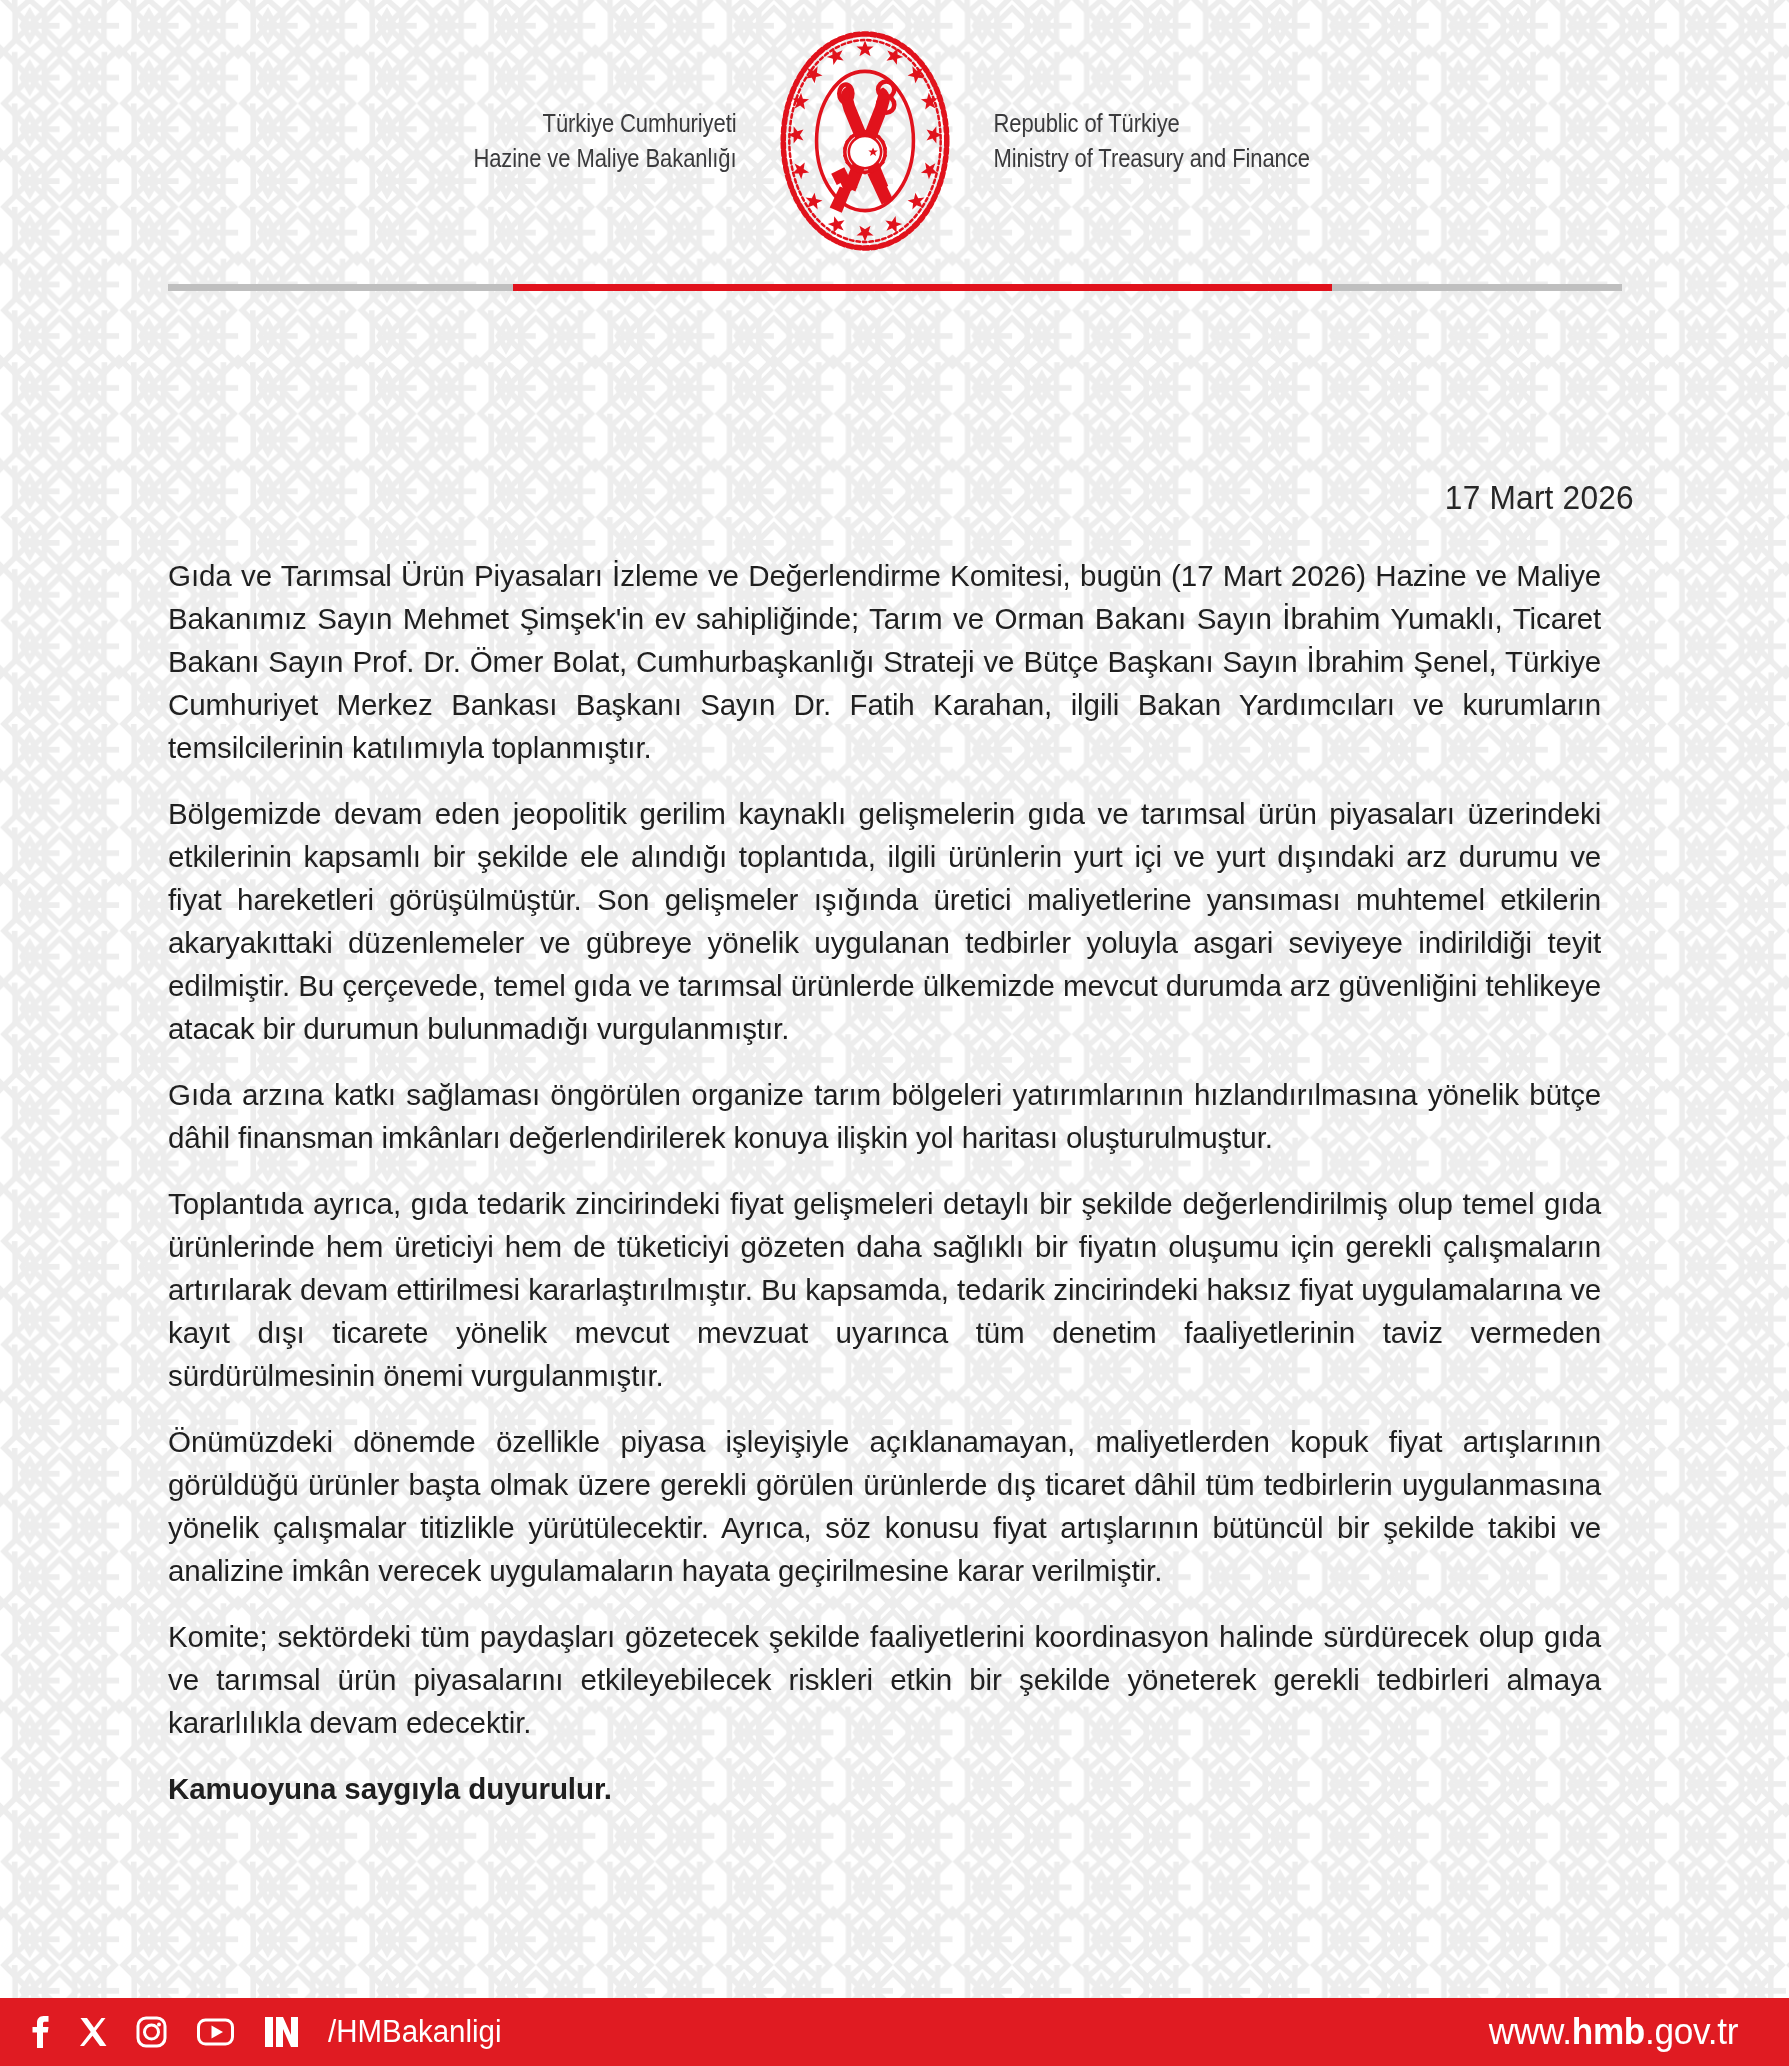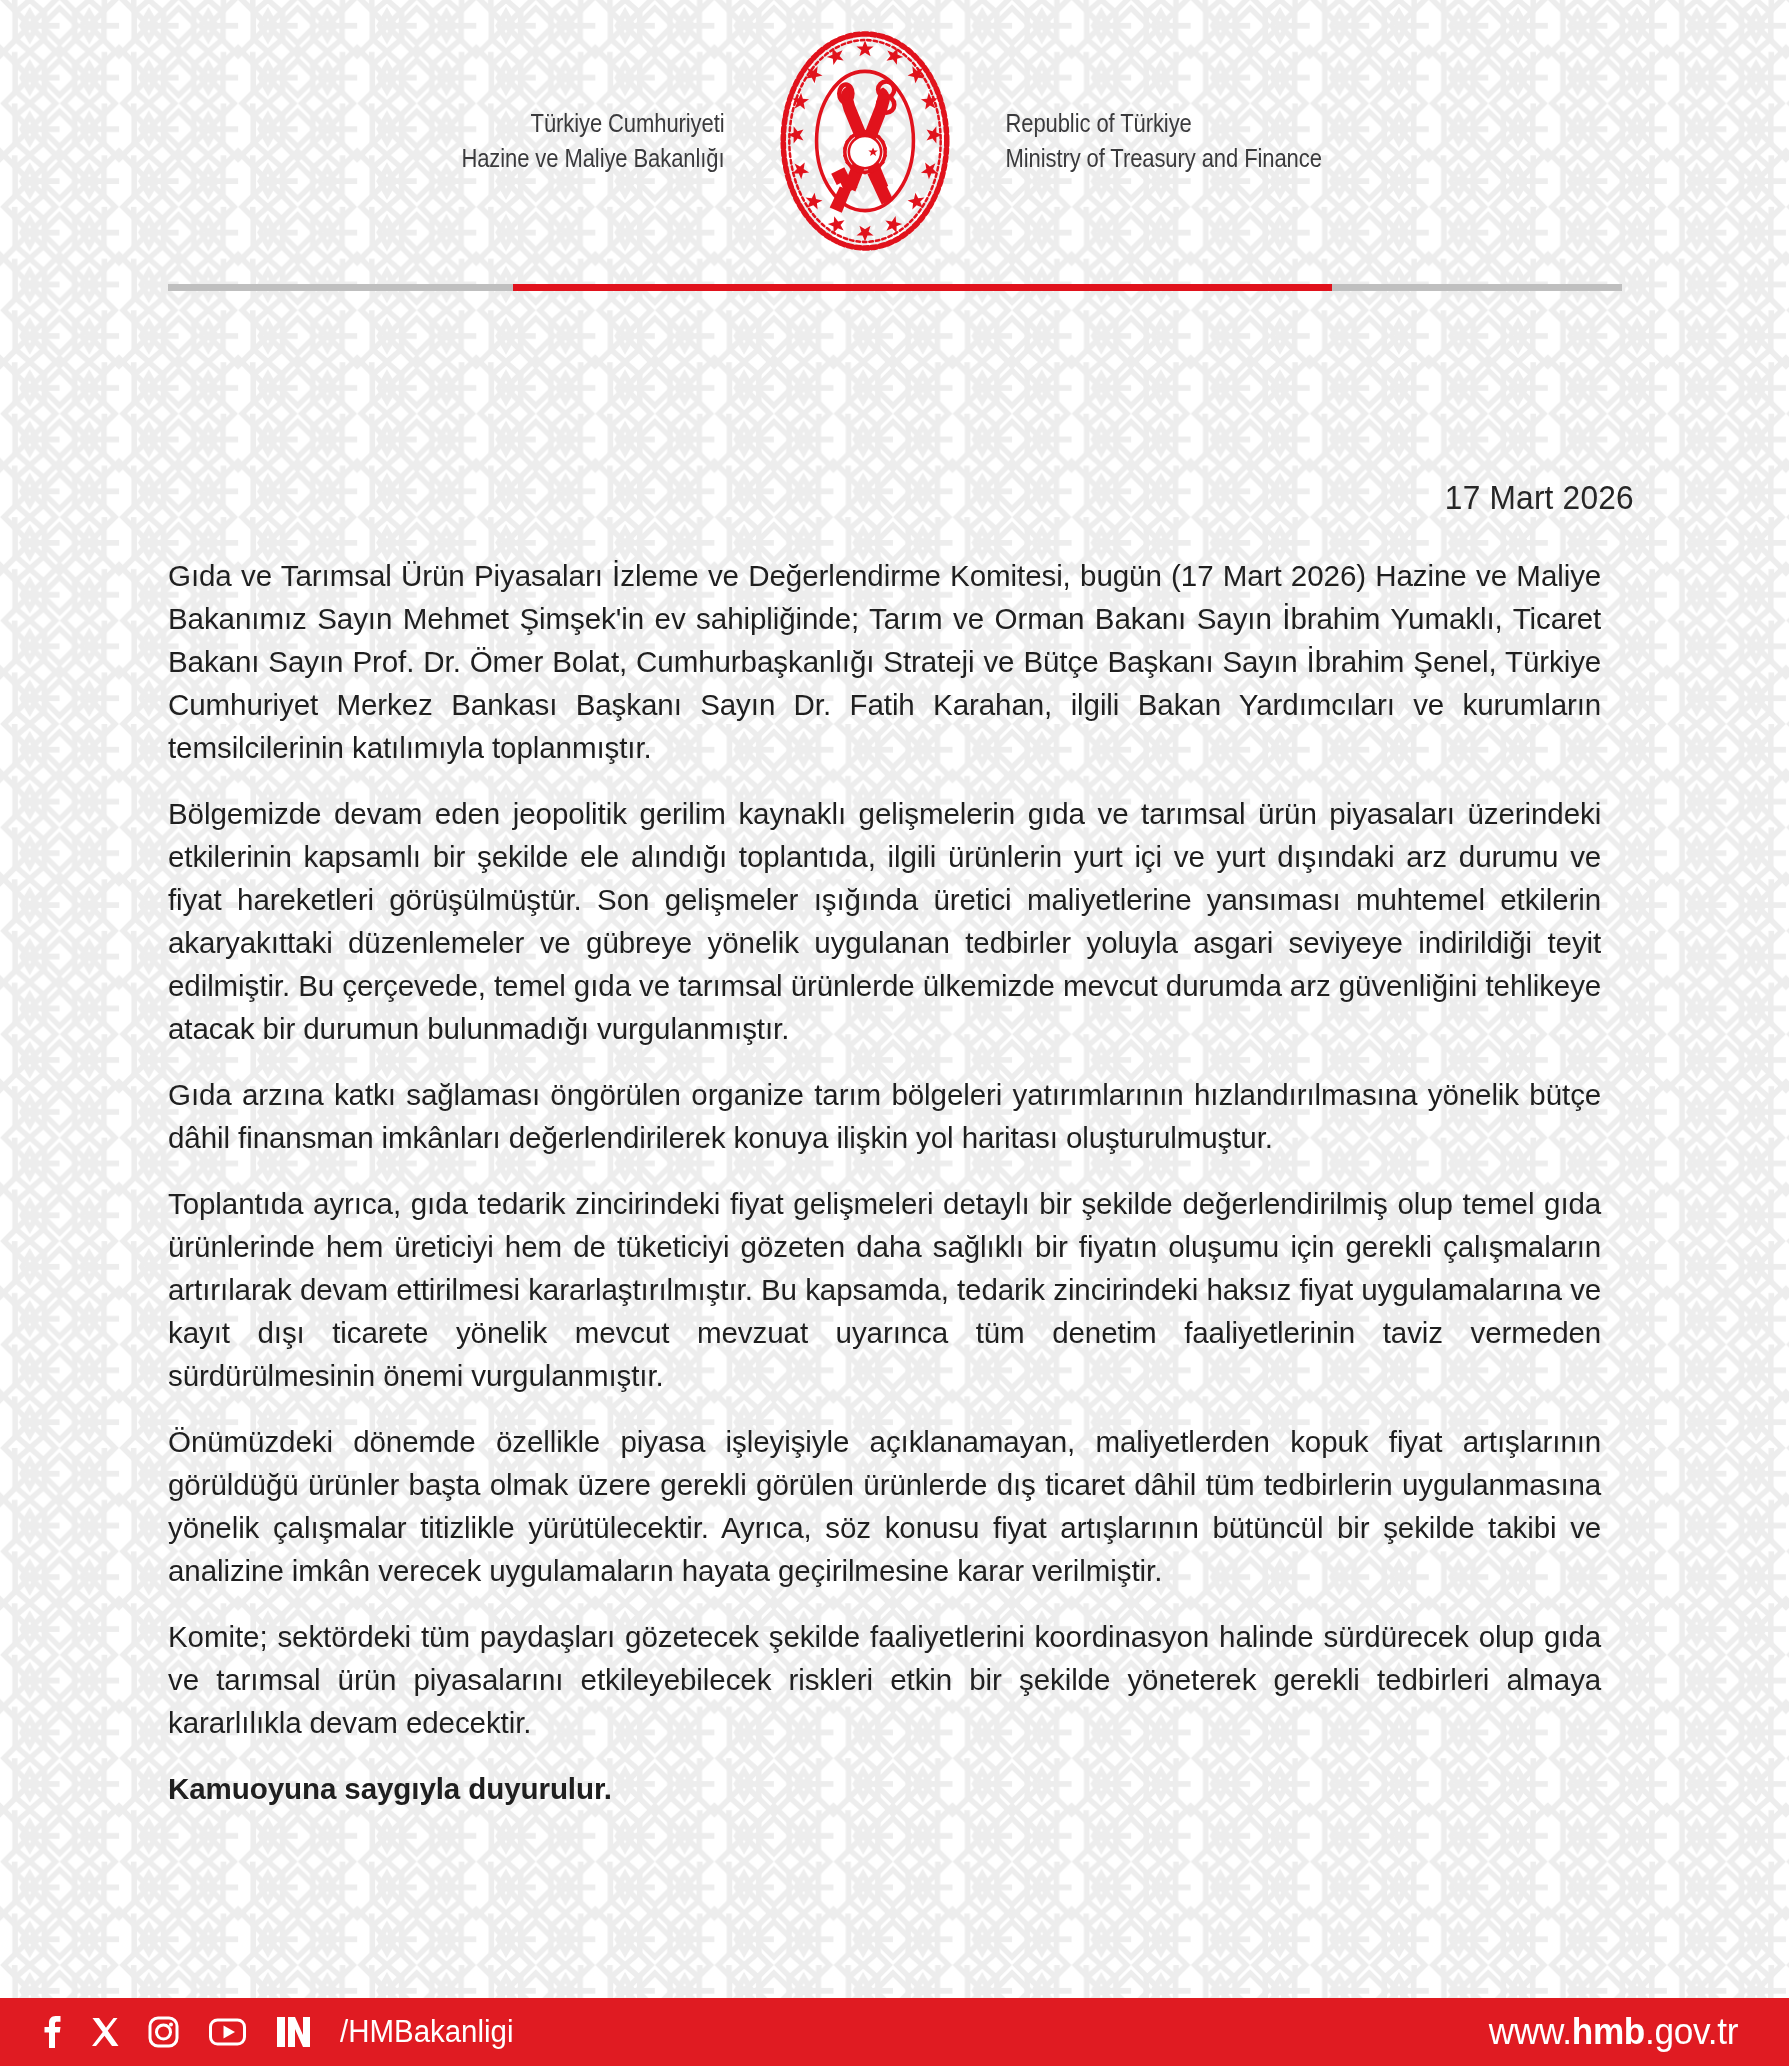--- a/index.html
+++ b/index.html
@@ -45,21 +45,21 @@
     width: 1790px;
     height: 222px;
     display: flex;
     align-items: center;
     justify-content: center;
   }
   .header-inner {
     display: flex;
     align-items: center;
     justify-content: center;
-    gap: 16px;
+    gap: 4px;
   }
   .logo-text {
     color: #3a3a3c;
     font-family: "Liberation Sans Narrow", "Liberation Sans", sans-serif;
     font-size: 25px;
     line-height: 1.42;
     font-weight: 400;
     letter-spacing: -0.1px;
     white-space: nowrap;
     transform: scaleX(0.88);
@@ -166,21 +166,21 @@
     height: 68px;
     background: #e01b22;
     display: flex;
     align-items: center;
     justify-content: space-between;
     z-index: 3;
   }
   .footer-left {
     display: flex;
     align-items: center;
-    padding-left: 43px;
+    padding-left: 31px;
     gap: 28px;
   }
   .footer-left svg { display: block; }
   .social-handle {
     color: #ffffff;
     font-family: "Liberation Sans Narrow", "Liberation Sans", sans-serif;
     font-size: 31px;
     font-weight: 400;
     letter-spacing: 0px;
     margin-left: 1px;

